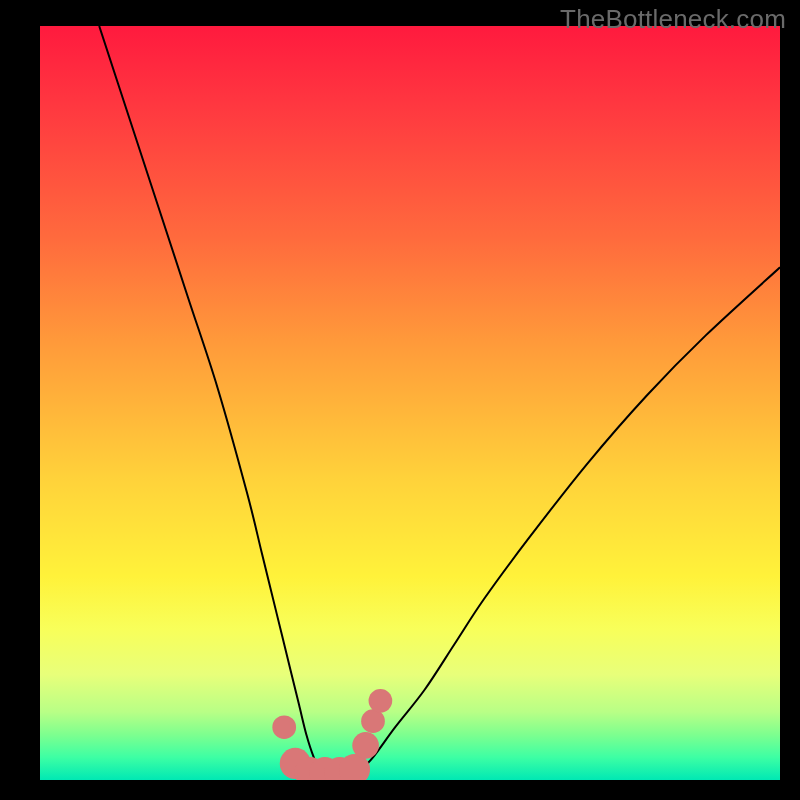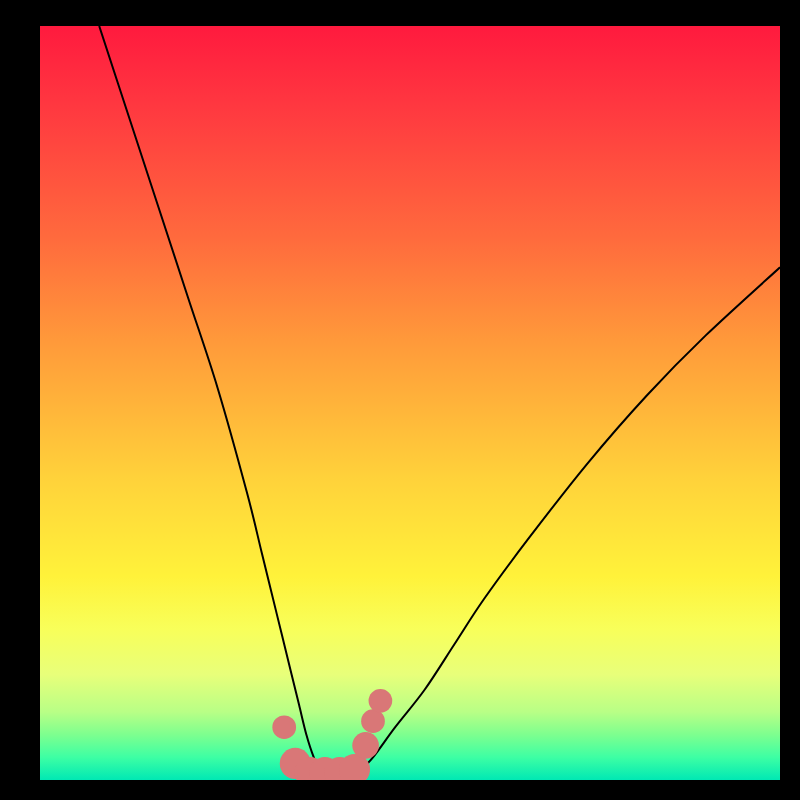--- a/index.html
+++ b/index.html
@@ -74,14 +74,15 @@
           <circle cx="284.90000000000003" cy="746.46" r="15.540000000000001" fill="#d97777"></circle>
           <circle cx="299.70000000000005" cy="746.46" r="15.540000000000001" fill="#d97777"></circle>
           <circle cx="314.5" cy="743.444" r="15.540000000000001" fill="#d97777"></circle>
           <circle cx="325.6" cy="719.316" r="13.320000000000002" fill="#d97777"></circle>
           <circle cx="333" cy="695.188" r="11.84" fill="#d97777"></circle>
           <circle cx="340.40000000000003" cy="674.83" r="11.84" fill="#d97777"></circle>
         </g>
     </svg>
   </div>
 
+  <div class="attribution">TheBottleneck.com</div>
 
 </div>
 
 </body></html>

